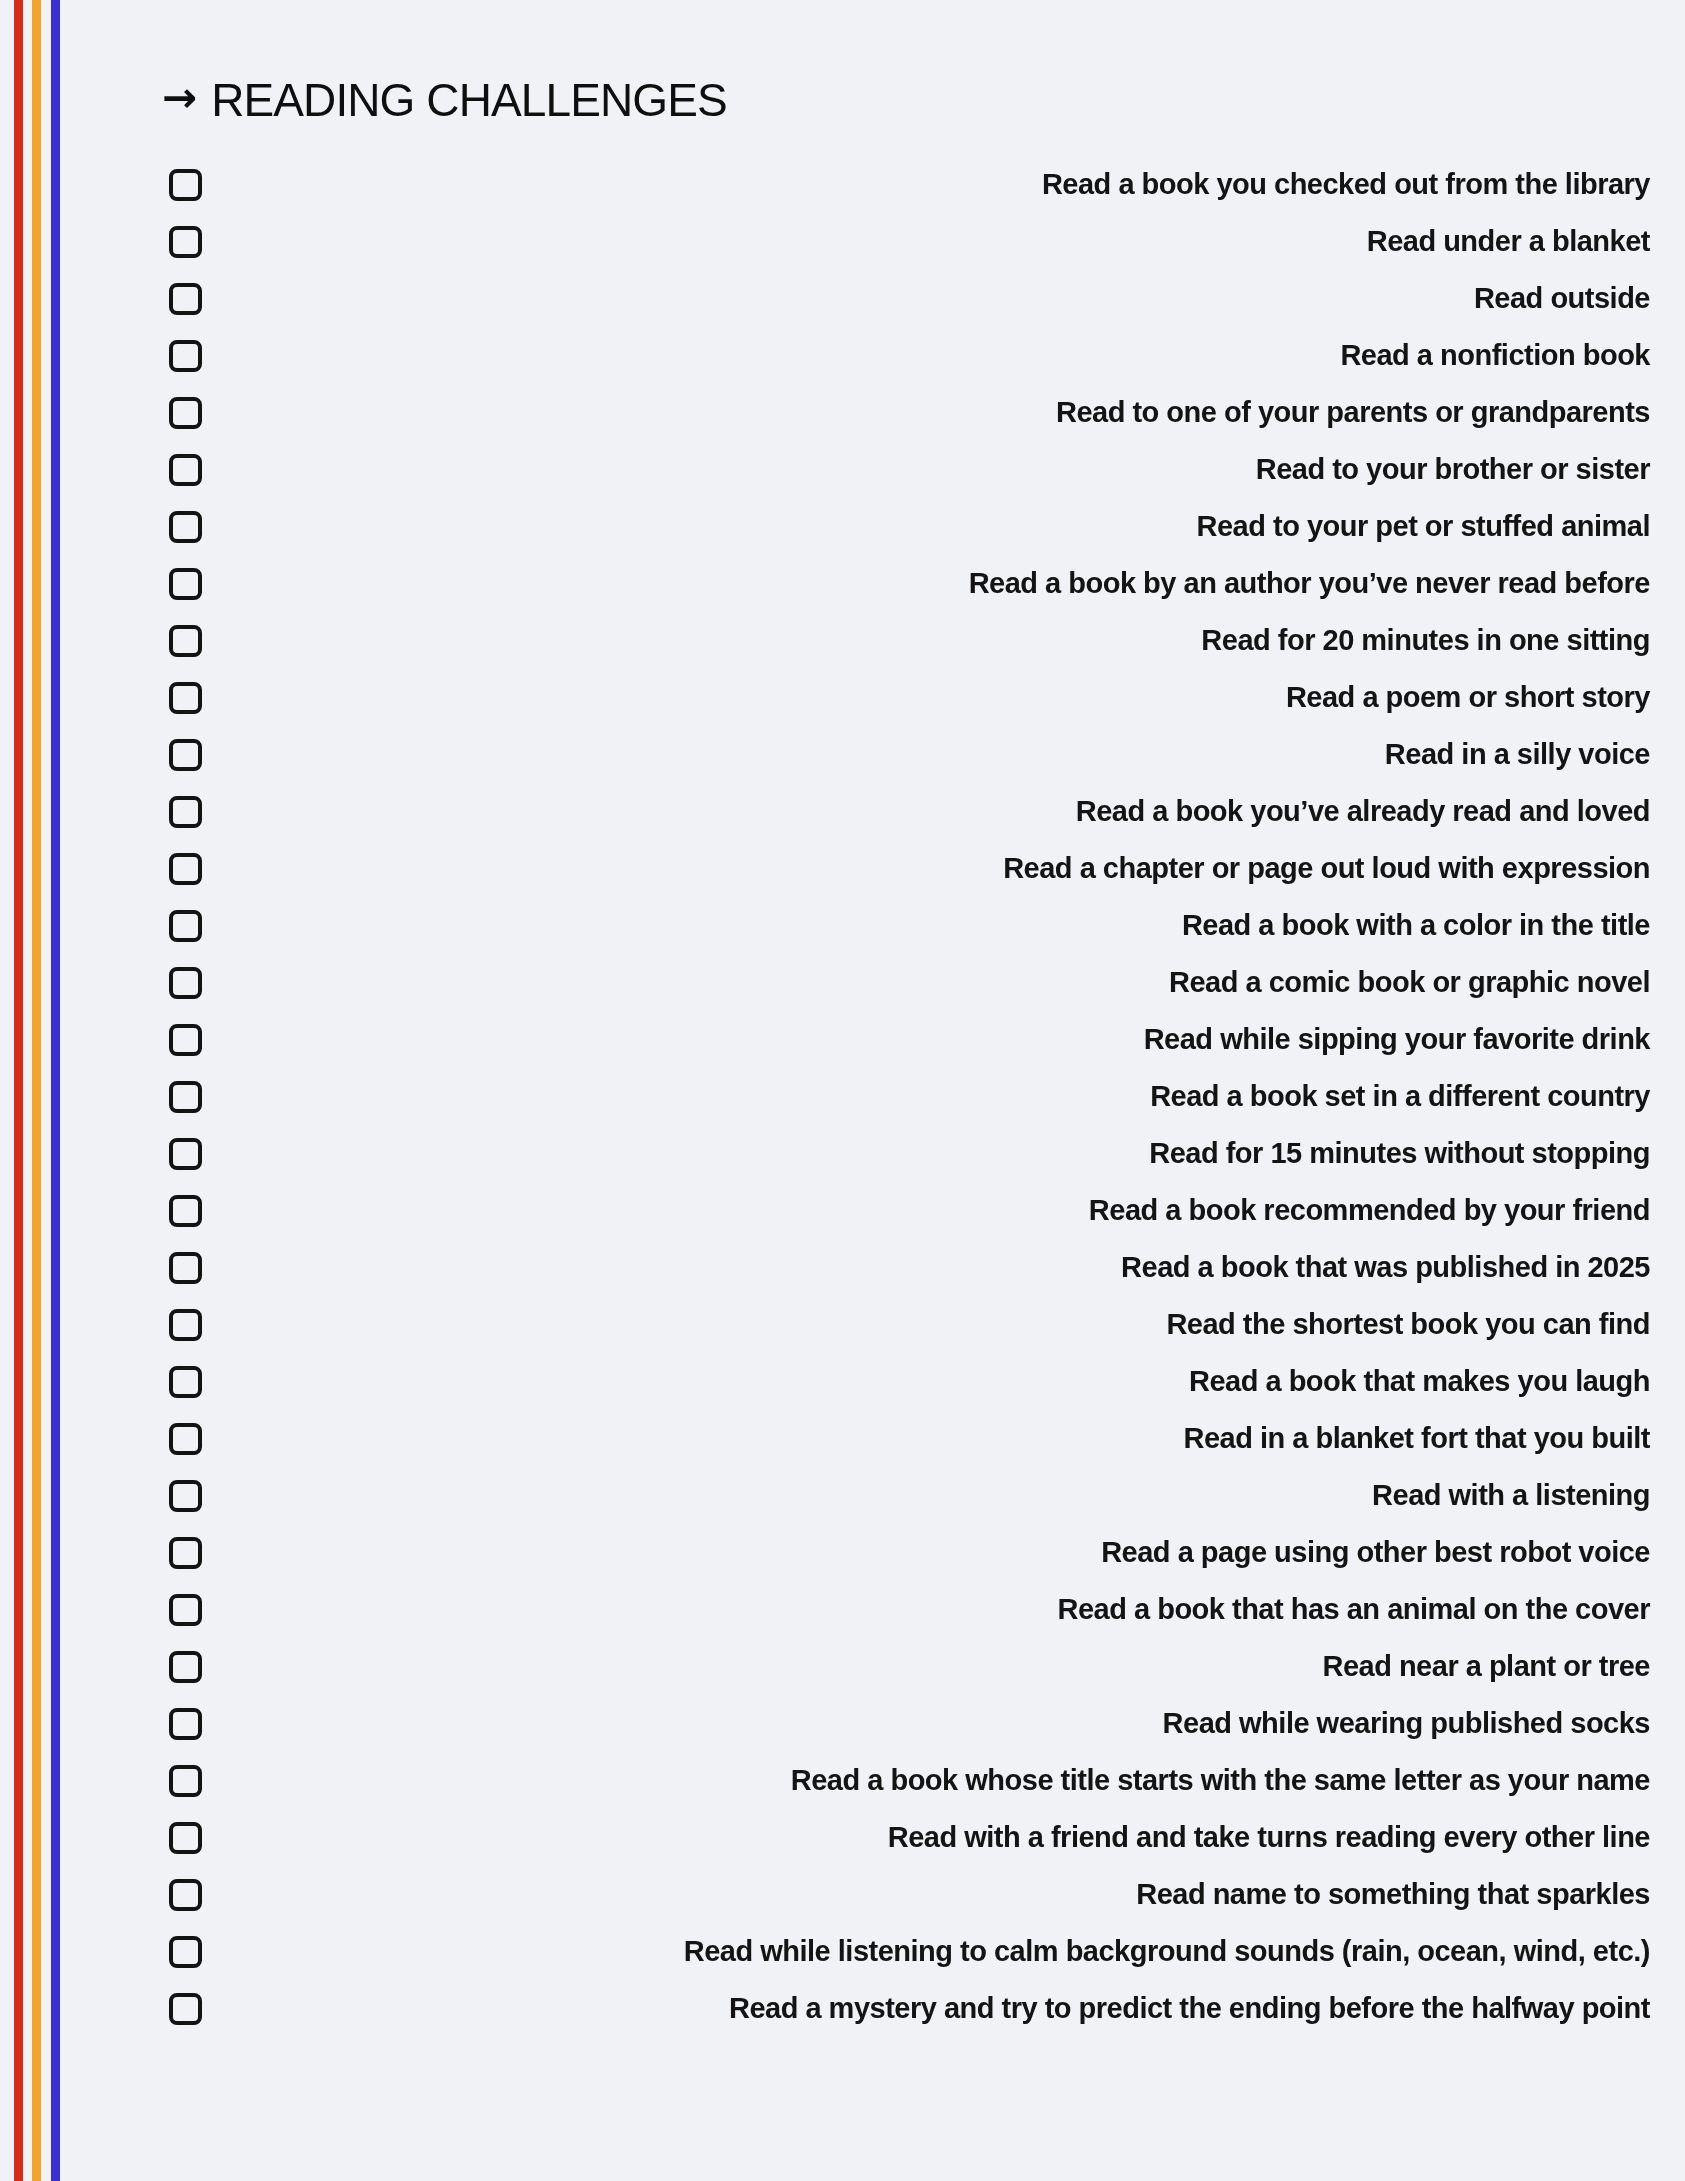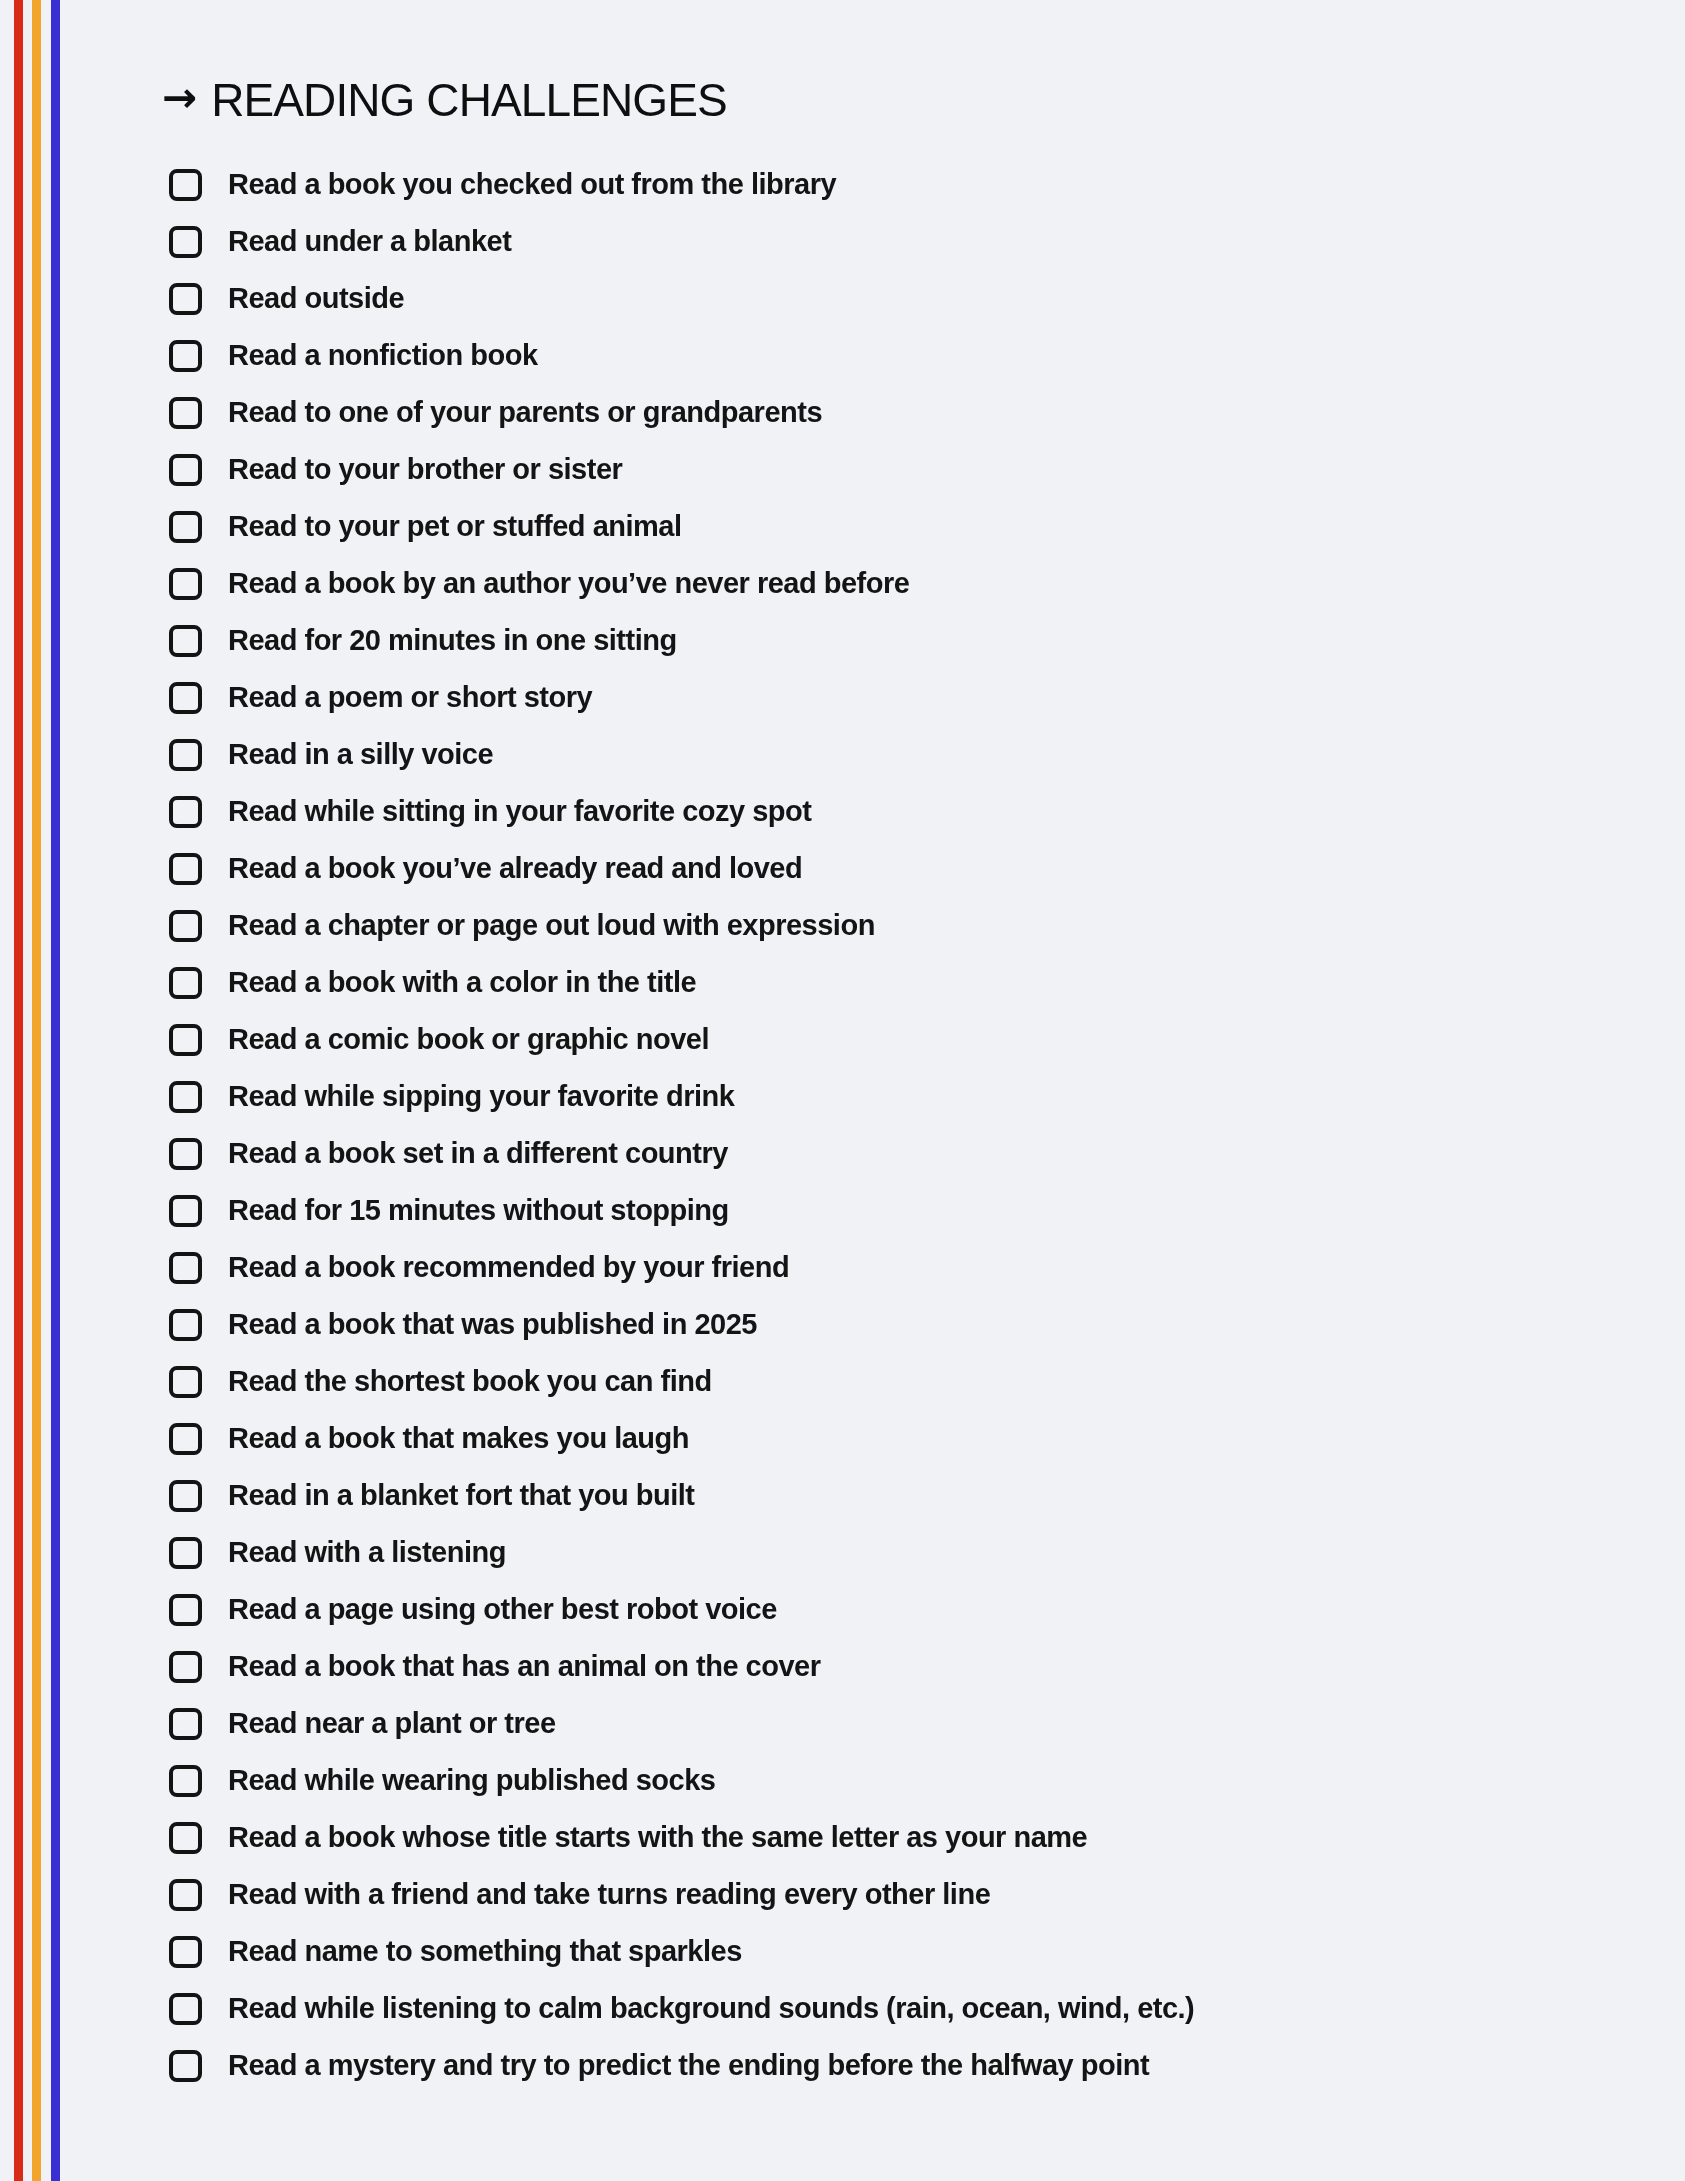--- a/index.html
+++ b/index.html
@@ -51,20 +51,21 @@
     font-weight: 400;
     letter-spacing: -0.9px;
     line-height: 1.15;
   }
   .list { display: block; }
   .row {
     display: flex;
     align-items: center;
     height: 57px;
     gap: 26px;
+    justify-content: space-between;
   }
   .checkbox {
     flex: 0 0 auto;
     width: 33px;
     height: 32px;
     border: 4.4px solid #131313;
     border-radius: 8px;
     background: transparent;
     cursor: pointer;
   }
@@ -139,24 +140,20 @@
   <div class="row">
     <span class="checkbox" role="checkbox" aria-checked="false"></span>
     <span class="label">Read a poem or short story</span>
   </div>
 
   <div class="row">
     <span class="checkbox" role="checkbox" aria-checked="false"></span>
     <span class="label">Read in a silly voice</span>
   </div>
 
-  <div class="row">
-    <span class="checkbox" role="checkbox" aria-checked="false"></span>
-    <span class="label">Read while sitting in your favorite cozy spot</span>
-  </div>
 
   <div class="row">
     <span class="checkbox" role="checkbox" aria-checked="false"></span>
     <span class="label">Read a book you’ve already read and loved</span>
   </div>
 
   <div class="row">
     <span class="checkbox" role="checkbox" aria-checked="false"></span>
     <span class="label">Read a chapter or page out loud with expression</span>
   </div>

